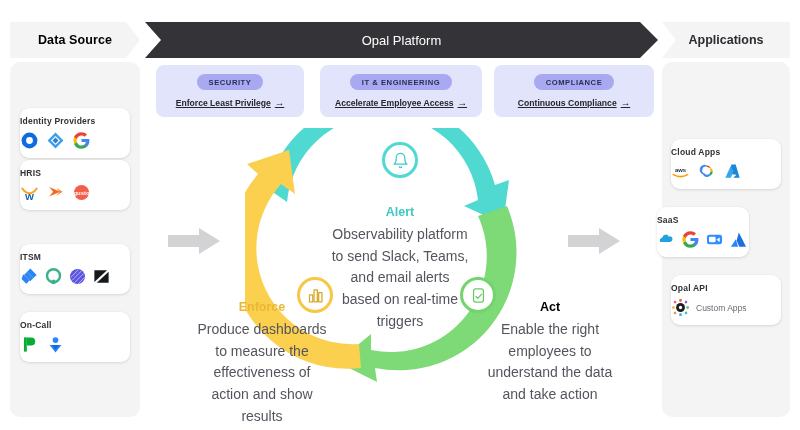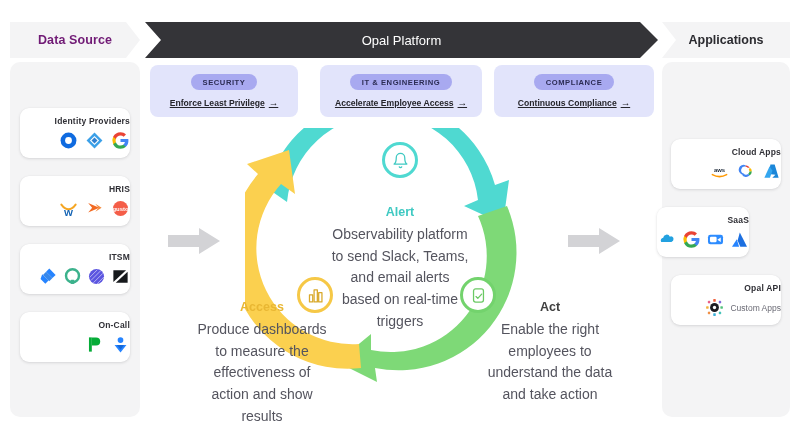--- a/index.html
+++ b/index.html
@@ -7,21 +7,21 @@
     width: 800px; height: 430px;
     background: #ffffff;
     font-family: "Liberation Sans", sans-serif;
     overflow: hidden;
   }
   .stage { position: relative; width: 800px; height: 430px; background:#fff; }
 
   
   .hdr-ds {
     position:absolute; left:10px; top:22px; width:130px; height:36px;
-    background:#f4f4f5; color:#701a75;
+    background:#f4f4f5; color:#000000;
     display:flex; align-items:center; justify-content:center;
     font-size:12.5px; font-weight:700; letter-spacing:.1px;
     clip-path: polygon(0 0, calc(100% - 14px) 0, 100% 50%, calc(100% - 14px) 100%, 0 100%);
   }
   .hdr-op {
     position:absolute; left:145px; top:22px; width:513px; height:36px;
     background:#343438; color:#ffffff;
     display:flex; align-items:center; justify-content:center;
     font-size:13px; font-weight:400;
     clip-path: polygon(0 0, calc(100% - 18px) 0, 100% 50%, calc(100% - 18px) 100%, 0 100%, 16px 50%);
@@ -37,47 +37,47 @@
   
   .panel {
     position:absolute; top:62px; background:#f4f4f5; border-radius:10px;
   }
   .panel-left  { left:10px;  width:130px; height:355px; }
   .panel-right { left:662px; width:128px; height:355px; }
 
   .card {
     position:absolute; background:#ffffff; border-radius:9px;
     box-shadow: 0 1px 3px rgba(20,20,30,.13), 0 0 0 .5px rgba(0,0,0,.02);
-    display:flex; flex-direction:column; align-items:flex-end; justify-content:center;
+    display:flex; flex-direction:column; align-items:flex-start; justify-content:center;
   }
   .card-title {
     font-size:8.5px; font-weight:700; color:#303036; letter-spacing:.2px;
     margin-bottom:5px; text-align:center;
   }
   .logo-row { display:flex; align-items:center; justify-content:center; gap:7px; }
   .logo { width:19px; height:19px; display:block; }
 
   
   .c-idp  { left:20px; top:108px; width:110px; height:50px; }
-  .c-hris { left:20px; top:176px; width:110px; height:50px; }
+  .c-hris { left:20px; top:160px; width:110px; height:50px; }
   .c-itsm { left:20px; top:244px; width:110px; height:50px; }
   .c-oncall{left:20px; top:312px; width:110px; height:50px; }
   
   .c-cloud { left:671px; top:139px; width:110px; height:50px; }
   .c-saas  { left:657px; top:207px; width:92px; height:50px; }
   .c-api   { left:671px; top:275px; width:110px; height:50px; }
   .api-row { display:flex; align-items:center; justify-content:center; gap:6px; }
   .api-txt { font-size:8.5px; color:#6b6b75; font-weight:400; }
 
   
   .pbanner {
     position:absolute; top:65px; height:52px; background:#e2e4fb; border-radius:8px;
     display:flex; flex-direction:column; align-items:center; justify-content:center;
   }
-  .pb1 { left:150px; width:148px; }
+  .pb1 { left:156px; width:148px; }
   .pb2 { left:320px; width:162px; }
   .pb3 { left:494px; width:160px; }
   .pill {
     background:#a8a9f0; color:#2c2c54; font-size:7.6px; font-weight:700;
     letter-spacing:.55px; padding:3.5px 12px; border-radius:10px; margin-bottom:7px;
   }
   .plink {
     font-size:8.6px; color:#25252b; font-weight:600; text-decoration:underline;
     display:flex; align-items:center; gap:4px;
   }
@@ -95,21 +95,21 @@
   .nc-act     { left:460px; top:277px; width:36px; height:36px; border:3.2px solid #73d36d; }
   .nc-measure { left:297px; top:277px; width:36px; height:36px; border:3.2px solid #f6c846; }
 
   .lbl { position:absolute; text-align:center; }
   .lbl-h { font-size:12.5px; font-weight:700; margin-bottom:5px; }
   .lbl-b { font-size:14px; line-height:1.55; color:#54545e; }
 
   .lbl-alert   { left:330px; top:205px; width:140px; }
   .lbl-alert .lbl-h { color:#3fc9c2; }
   .lbl-act     { left:486px; top:300px; width:128px; }
-  .lbl-act .lbl-h { color:#404040; }
+  .lbl-act .lbl-h { color:#000000; }
   .lbl-measure { left:196px; top:300px; width:132px; }
   .lbl-measure .lbl-h { color:#e9b733; }
 
   .gray-arrow { position:absolute; }
   .ga-left  { left:168px; top:228px; }
   .ga-right { left:568px; top:228px; }
 </style>
 </head>
 <body>
 
@@ -342,17 +342,17 @@
 
   <div class="lbl lbl-alert">
     <div class="lbl-h">Alert</div>
     <div class="lbl-b">Observability platform to send Slack, Teams, and email alerts based on real-time triggers</div>
   </div>
   <div class="lbl lbl-act">
     <div class="lbl-h">Act</div>
     <div class="lbl-b">Enable the right employees to understand the data and take action</div>
   </div>
   <div class="lbl lbl-measure">
-    <div class="lbl-h">Access</div>
+    <div class="lbl-h">Enforce</div>
     <div class="lbl-b">Produce dashboards to measure the effectiveness of action and show results</div>
   </div>
 
 </div>
 
 </body></html>

